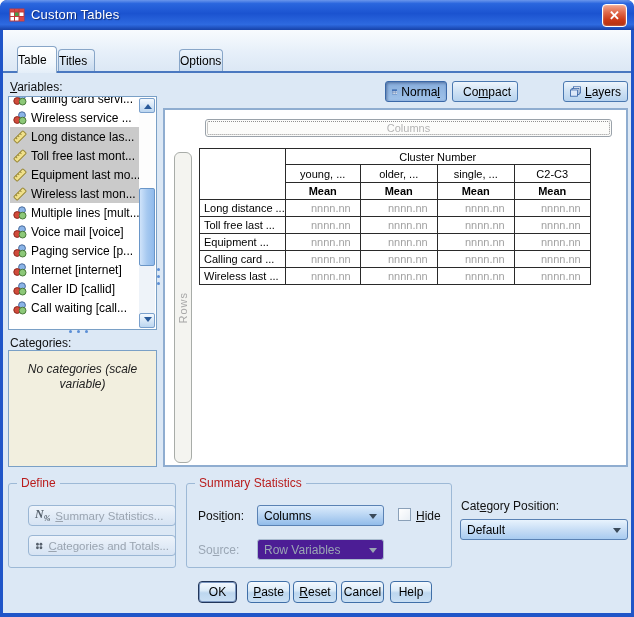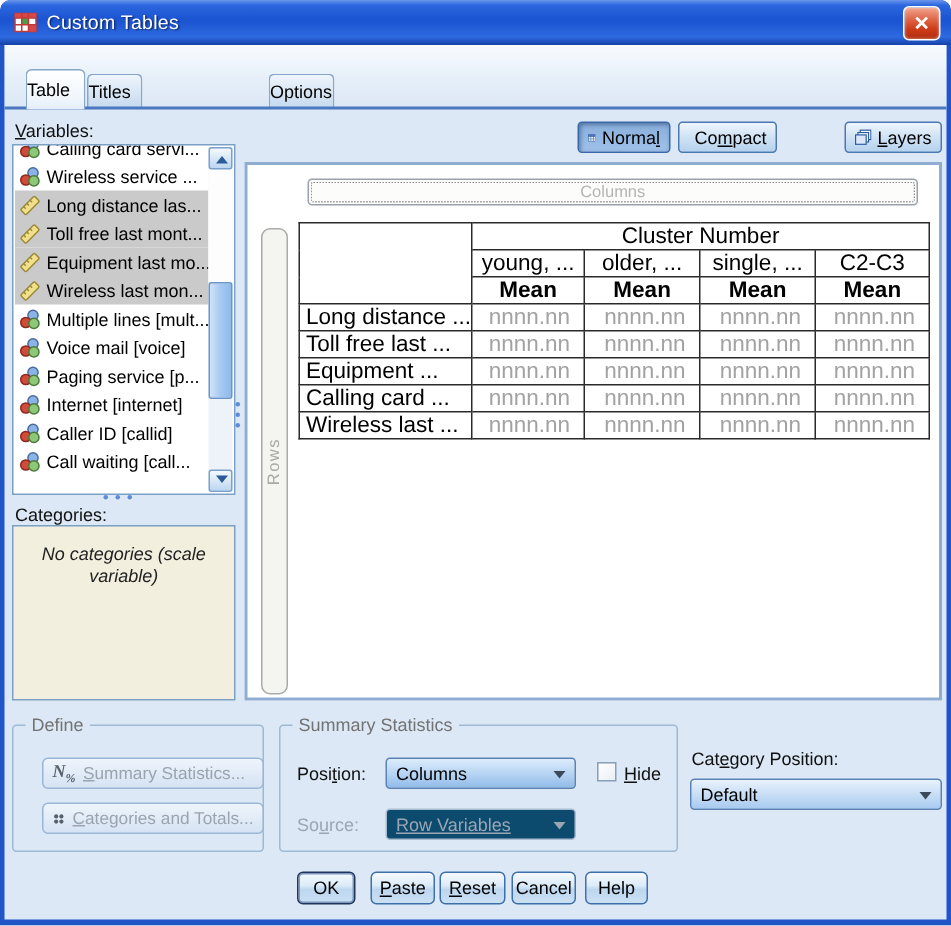--- a/index.html
+++ b/index.html
@@ -77,46 +77,46 @@
   .dz-col { position:absolute; left:40px; top:9px; width:407px; height:18px; border:1px solid #9aa2aa; border-radius:3px;
     background:#fcfcfa; }
   .dz-col:before { content:""; position:absolute; inset:1px; border:1px dotted #909090; border-radius:2px; }
   .dz-col span { position:absolute; left:0; right:0; top:2px; text-align:center; color:#b4b4b4; font-size:11px; }
   .dz-row { position:absolute; left:9px; top:42px; width:18px; height:311px; border:1px solid #a8aca8; border-radius:6px;
     background:#f4f4f0; display:flex; align-items:center; justify-content:center; }
   .dz-row span { writing-mode:vertical-rl; transform:rotate(180deg); color:#a8a8a8; font-size:11px; letter-spacing:1px; }
 
   
   table.prev { position:absolute; left:34px; top:38px; border-collapse:collapse; table-layout:fixed; }
-  table.prev td, table.prev th { border:1px solid #2a2a2a; font-size:15px; font-weight:normal; overflow:hidden; white-space:nowrap; }
+  table.prev td, table.prev th { border:1px solid #2a2a2a; font-size:11px; font-weight:normal; overflow:hidden; white-space:nowrap; }
   table.prev .h1 { height:16px; } table.prev .h2 { height:18px; } table.prev .h3 { height:17px; }
   table.prev .dr { height:17px; }
   table.prev .c0 { width:76px; } table.prev .c1 { width:75px; } table.prev .c2 { width:77px; }
   table.prev .c3 { width:77px; } table.prev .c4 { width:76px; }
   table.prev th.center { text-align:center; }
   table.prev .mean { font-weight:bold; text-align:center; }
   table.prev .rlab { text-align:left; padding-left:4px; }
   table.prev .val { color:#a2a2a2; text-align:right; padding-right:9px; }
 
   
   .group { position:absolute; border:1px solid #9db9d6; border-radius:3px; }
-  .group-label { position:absolute; top:-8px; left:8px; background:#dce8f5; padding:0 4px; font-size:12px; color:#737373; }
+  .group-label { position:absolute; top:-8px; left:8px; background:#dce8f5; padding:0 4px; font-size:12px; color:#b91c1c; }
 
   .dis-btn { position:absolute; left:19px; width:148px; height:21px; border:1px solid #9ab6d4; border-radius:4px;
     background:linear-gradient(180deg,#eef4fb 0%,#d6e3f3 100%); color:#9aa4b0; font-size:11.5px;
     display:flex; align-items:center; gap:5px; padding:0 6px; white-space:nowrap; }
   .nz { font-family:"Liberation Serif", serif; font-weight:bold; font-style:italic; font-size:12px; color:#55606c; }
   .nz sub { font-size:8px; }
 
   
   .combo { position:absolute; border:1px solid #5a82b4; border-radius:3px; font-size:12px; padding:3px 20px 0 6px;
     background:linear-gradient(180deg,#dcecfc 0%,#b4d2f2 55%,#92bcea 100%); cursor:pointer; white-space:nowrap; overflow:hidden; }
   .combo .arr { position:absolute; right:6px; top:8px; width:0; height:0;
     border-left:4px solid transparent; border-right:4px solid transparent; border-top:5px solid #3a4a5a; }
-  .combo.disabled { background:#0c4a6e; border-color:#aabccf; color:#9aa6b4; cursor:default;text-decoration:underline; }
+  .combo.disabled { background:#4c1d95; border-color:#aabccf; color:#9aa6b4; cursor:default; }
   .combo.disabled .arr { border-top-color:#9aa6b4; }
   .combo.light { background:linear-gradient(180deg,#e8f3fd 0%,#c2daf4 60%,#a8cbf0 100%); }
 
   .cb { position:absolute; width:13px; height:13px; border:1px solid #8aa0b8; background:linear-gradient(135deg,#ffffff,#e9eff5); }
   .gray { color:#9aa6b4; }
 
   
   .btn { position:absolute; top:551px; height:22px; border:1px solid #3f6fa8; border-radius:4px;
     background:linear-gradient(180deg,#f4f9fe 0%,#dcebf8 42%,#bdd7ef 55%,#cae0f4 100%);
     font-size:12px; text-align:center; padding-top:3px; cursor:pointer; }

